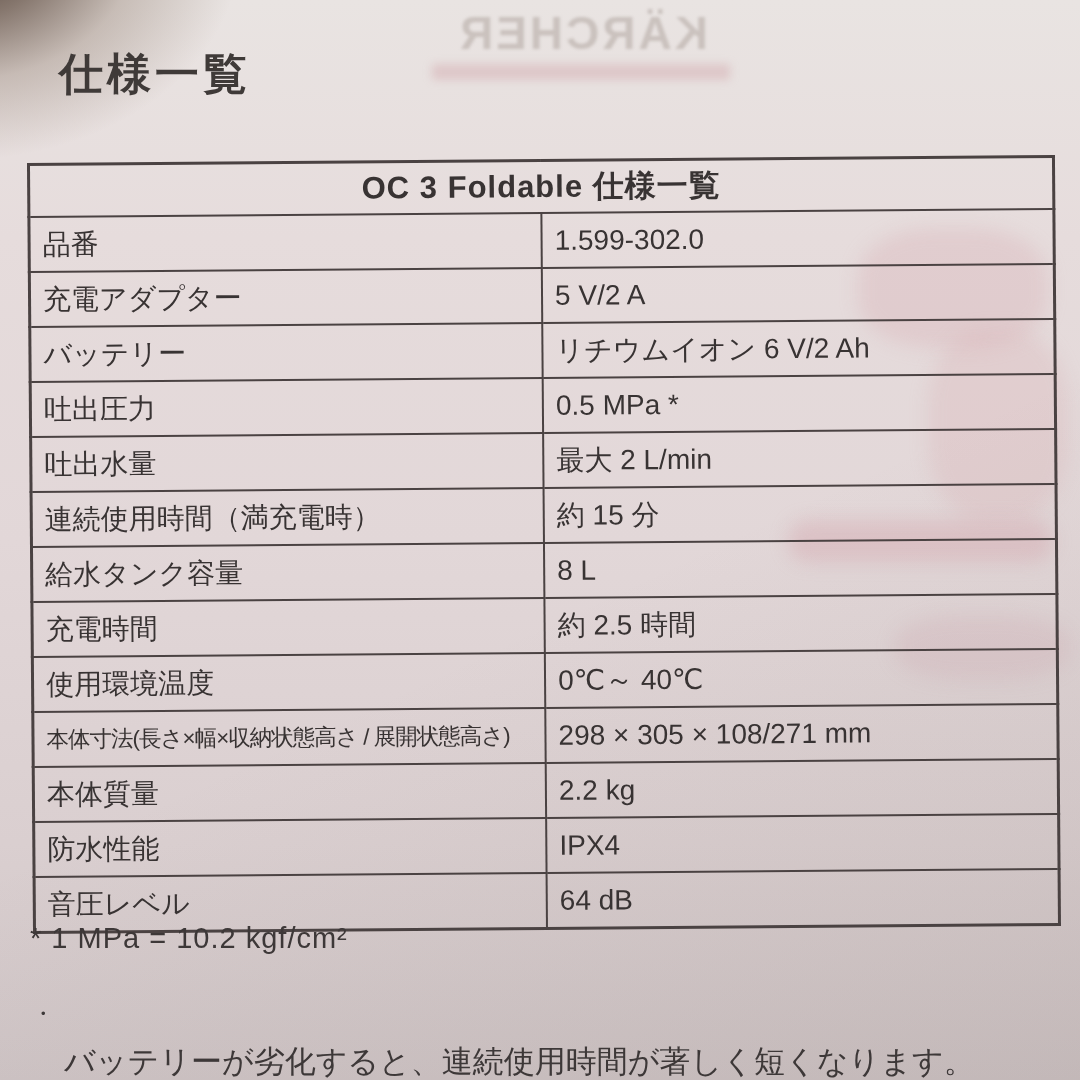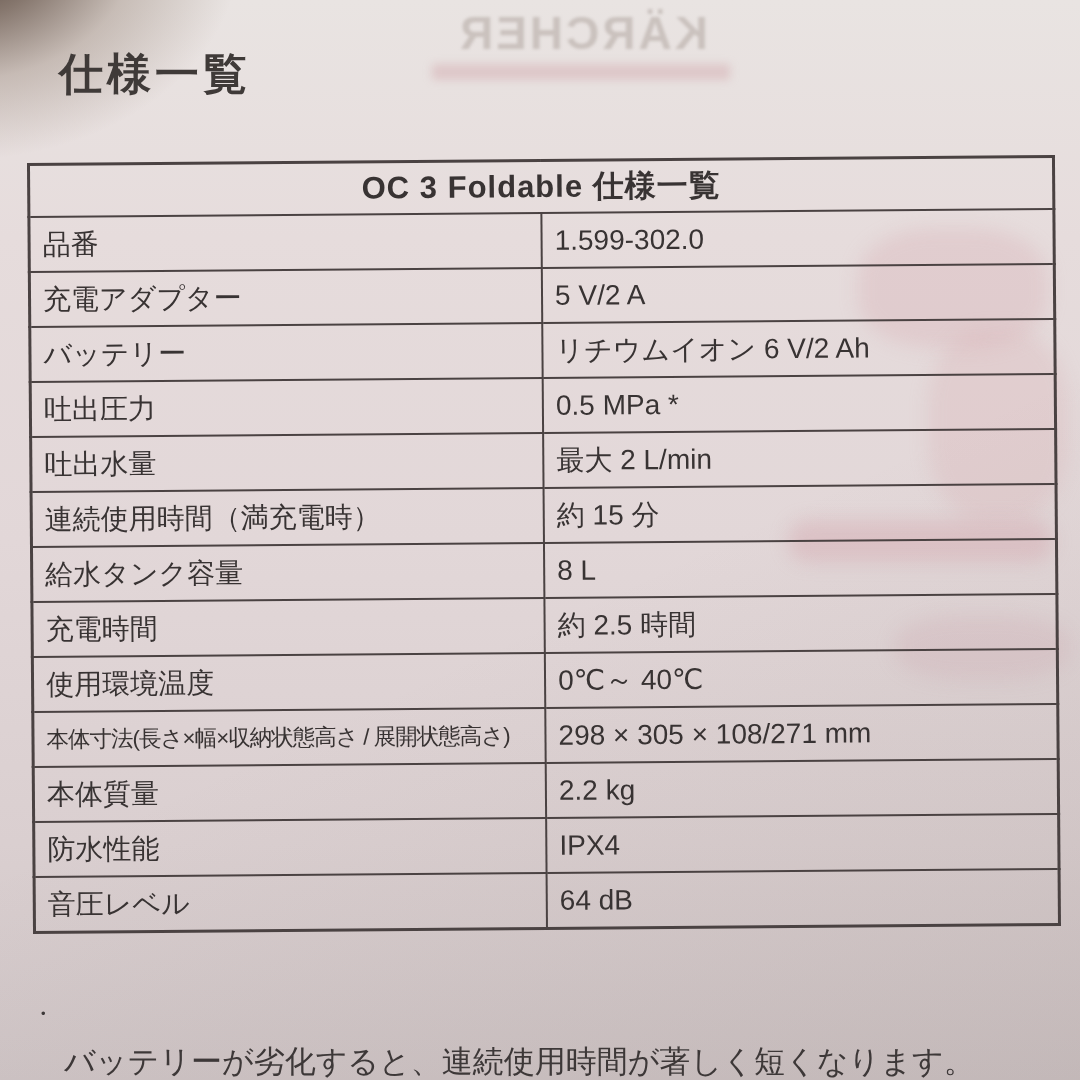--- a/index.html
+++ b/index.html
@@ -159,20 +159,21 @@
             <td class="value">IPX4</td>
           </tr>
           <tr>
             <td class="label">音圧レベル</td>
             <td class="value">64 dB</td>
           </tr>
         </tbody>
     </table>
   </div>
 
+  <div class="footnote">* 1 MPa = 10.2 kgf/cm²</div>
 
   <div class="notes">
     <div class="bullet-row">
       <span class="bullet">・</span>
     </div>
     <div class="note-line2">バッテリーが劣化すると、連続使用時間が著しく短くなります。</div>
   </div>
 
 </div>
 

